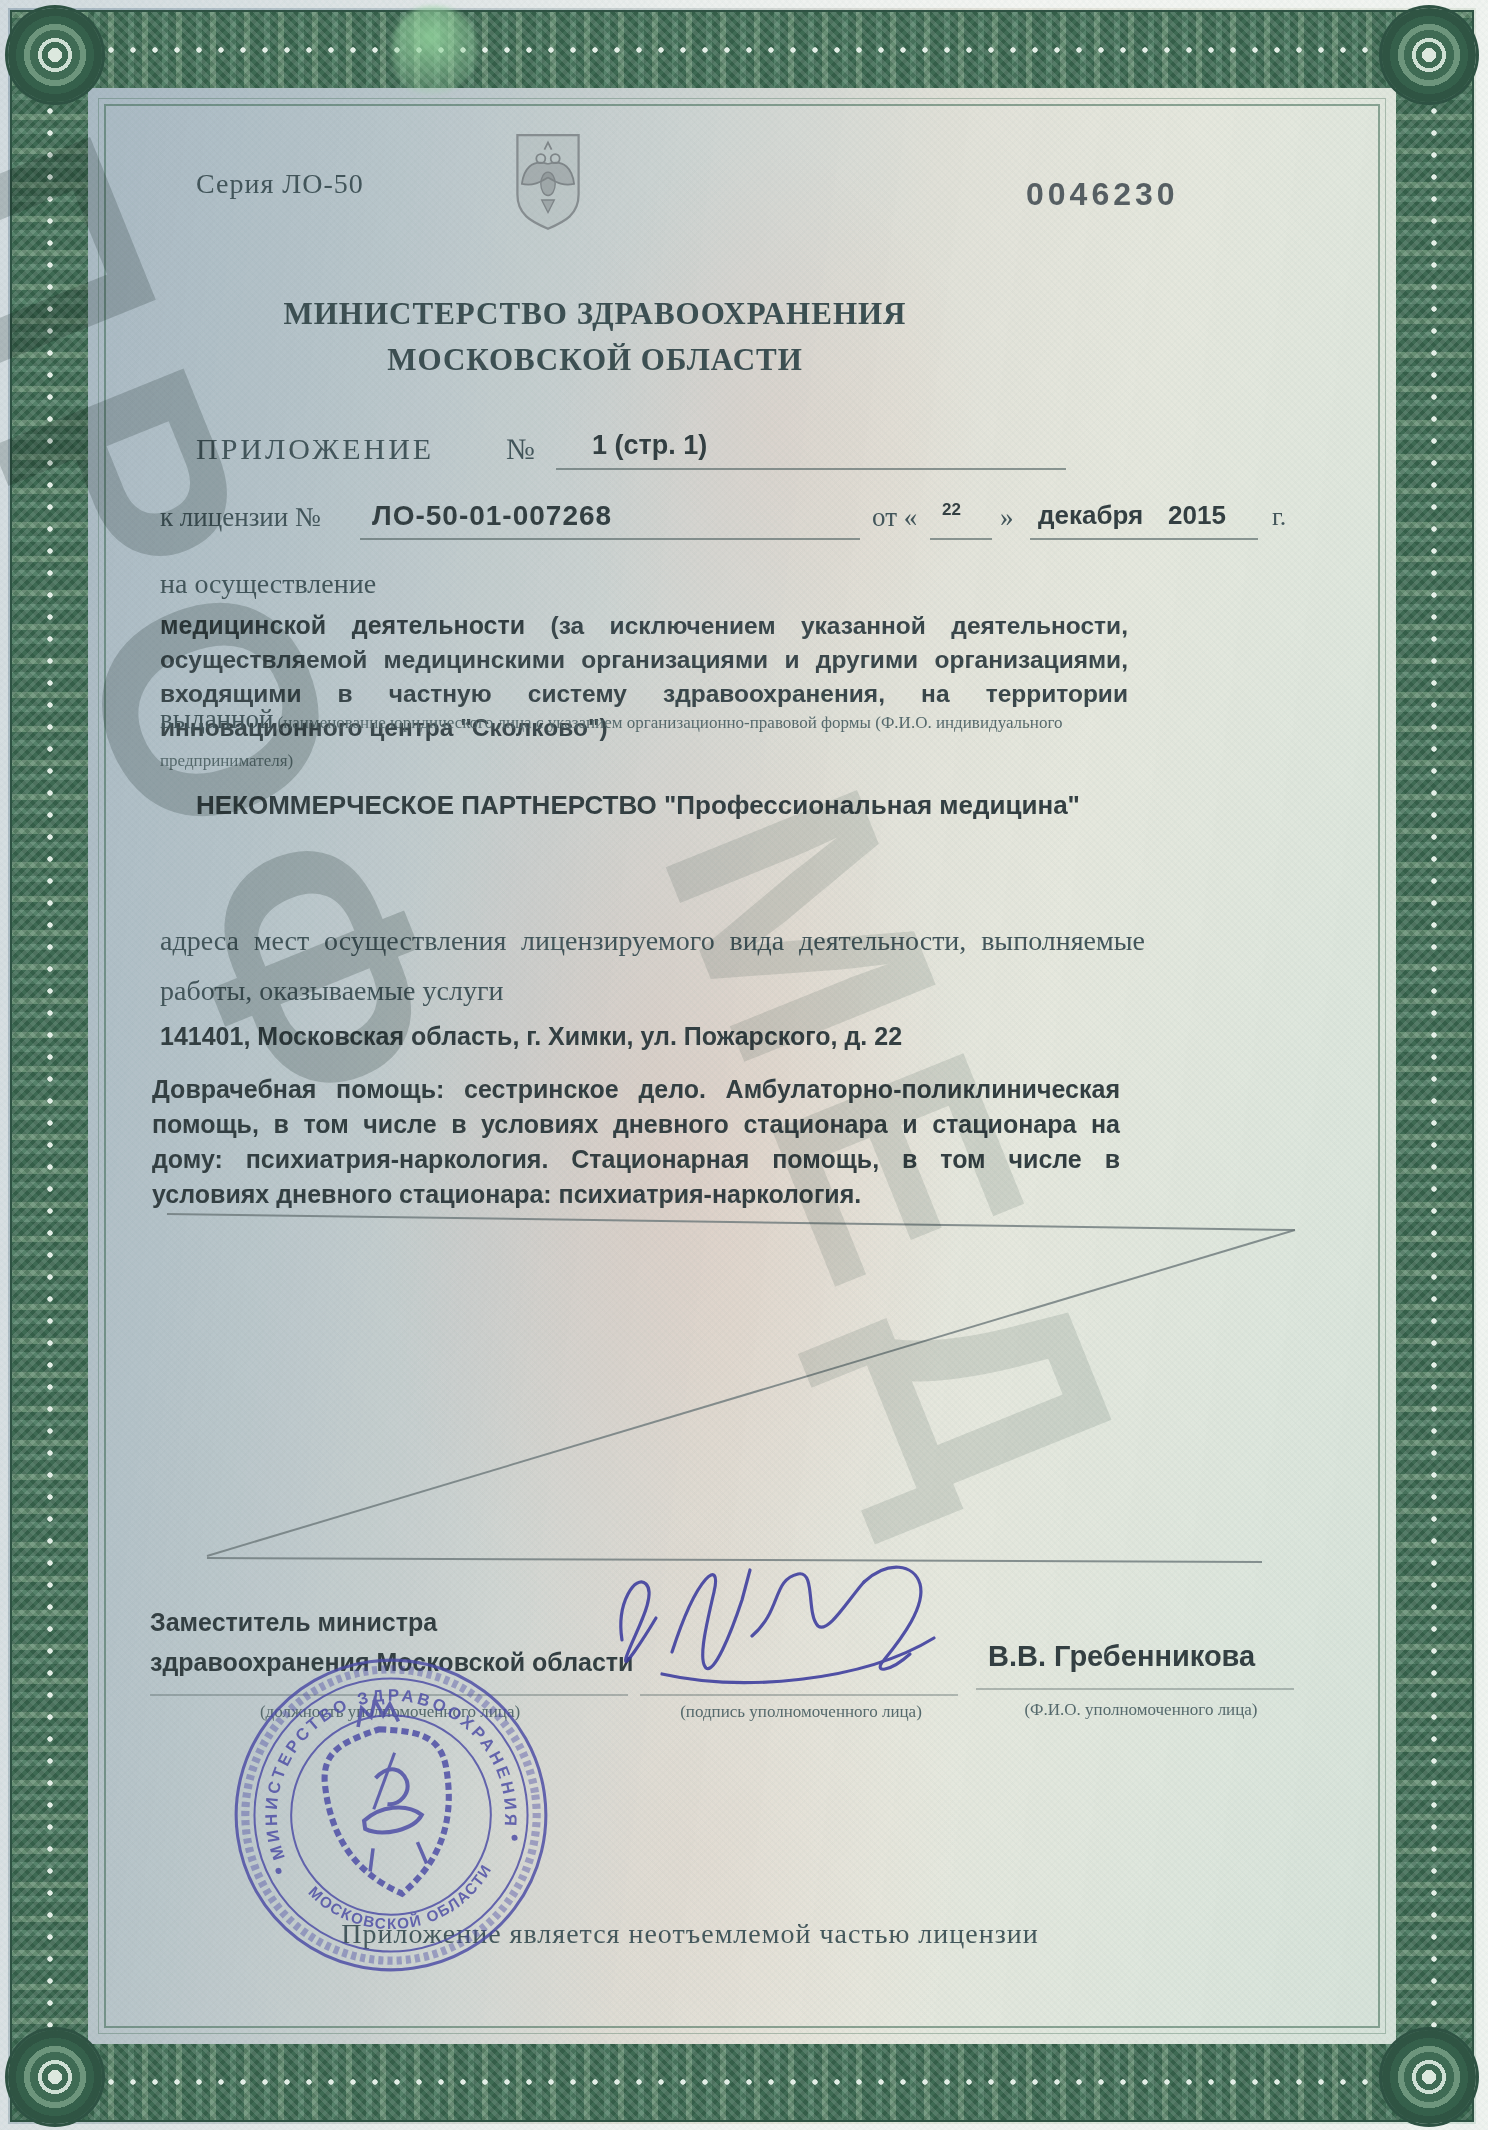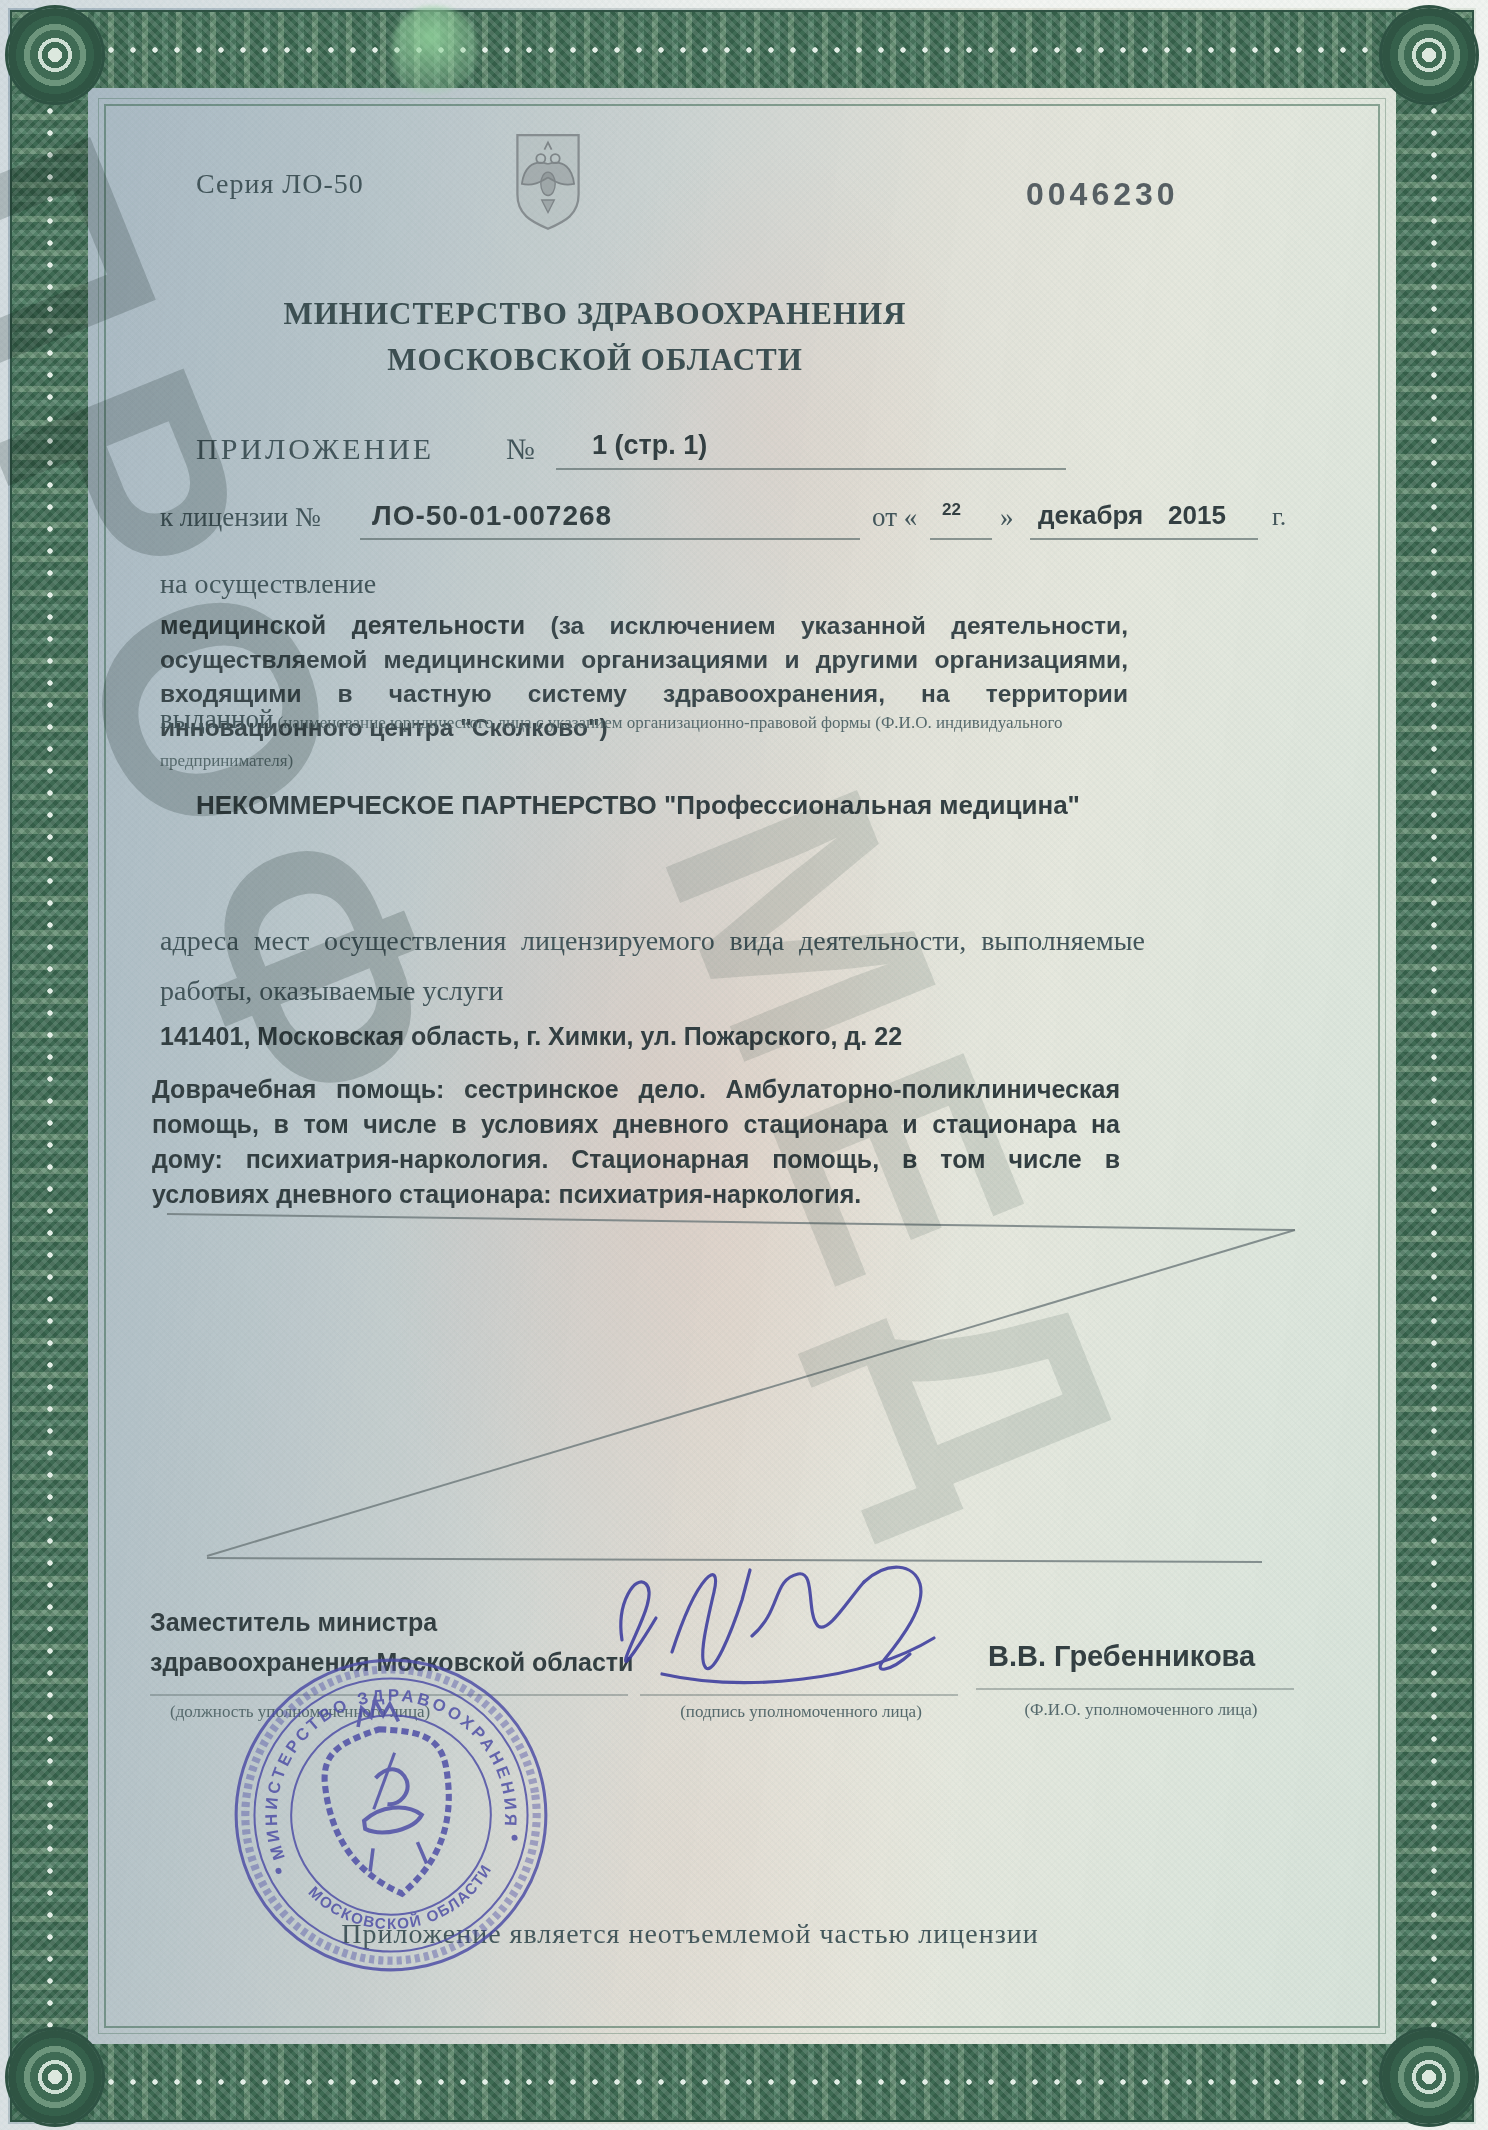--- a/index.html
+++ b/index.html
@@ -134,21 +134,21 @@
 
   <svg class="abs" style="left:0;top:0;z-index:3;pointer-events:none;" width="1488" height="2130">
     <line x1="167" y1="1214" x2="1295" y2="1230" stroke="#6d797b" stroke-width="2" opacity=".8"></line>
     <line x1="1295" y1="1230" x2="207" y2="1556" stroke="#6d797b" stroke-width="2" opacity=".8"></line>
     <line x1="207" y1="1558" x2="1262" y2="1562" stroke="#6d797b" stroke-width="2" opacity=".8"></line>
   </svg>
 
   <div class="abs sansb" style="left:150px;top:1608px;font-size:25px;">Заместитель министра</div>
   <div class="abs sansb" style="left:150px;top:1648px;font-size:25px;">здравоохранения Московской области</div>
   <div class="uline" style="left:150px;top:1694px;width:478px;opacity:.6;"></div>
-  <div class="abs small-cap" style="left:170px;top:1702px;width:440px;">(должность уполномоченного лица)</div>
+  <div class="abs small-cap" style="left:170px;top:1702px;width:440px;text-align:center;">(должность уполномоченного лица)</div>
 
   <svg class="abs" style="left:600px;top:1540px;z-index:6;" width="370" height="170" viewBox="0 0 370 170">
     <g fill="none" stroke="#3c3c9e" stroke-width="3.2" stroke-linecap="round" opacity=".88">
       <path d="M22,100 C16,62 36,34 46,44 C58,56 32,98 26,118 C22,132 44,98 56,78"></path>
       <path d="M72,112 C98,32 122,18 114,52 C106,86 98,120 106,128 C114,134 130,96 142,60 L150,30"></path>
       <path d="M152,96 C182,70 172,40 198,34 C216,30 206,74 218,86 C228,94 248,60 264,42"></path>
       <path d="M264,42 C288,20 314,24 320,44 C326,66 302,98 284,120 C272,134 290,132 310,114"></path>
       <path d="M62,134 C142,152 262,142 334,98"></path>
     </g>
   </svg>

